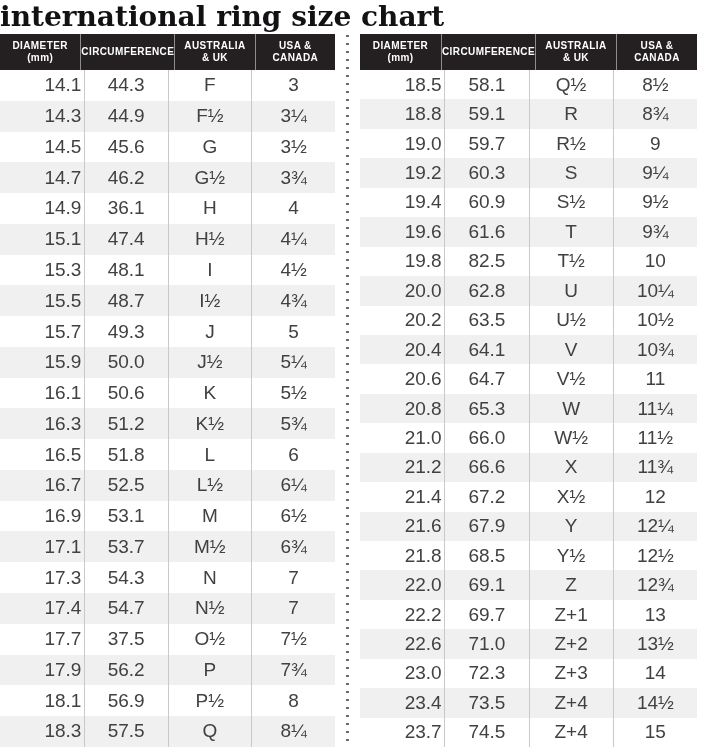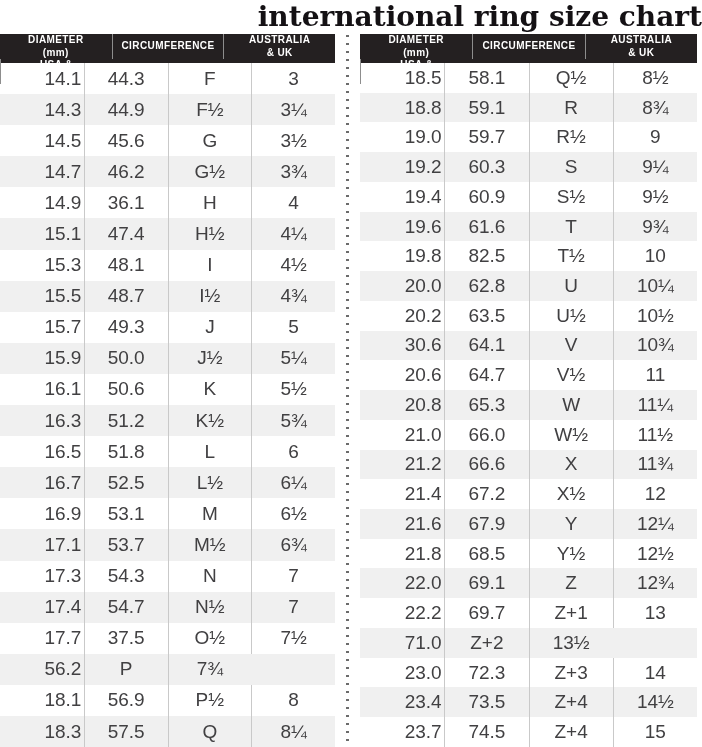--- a/index.html
+++ b/index.html
@@ -15,28 +15,27 @@
     --header-bg: #242021;
     --row-alt: #f0f0f0;
     --text: #414042;
     --sep: #c9c9c9;
     --dots: #6b6b6b;
     --title: #141114;
   }
   .page-title {
     height: 34px;
     line-height: 33px;
-    text-align: right;
+    text-align: left;
     font-family: "DejaVu Serif", serif;
     font-weight: 700;
     font-size: 28px;
     letter-spacing: 0px;
     color: var(--title);
     white-space: nowrap;
-    margin-left: 40px;
   }
   .chart-area {
     display: flex;
     align-items: stretch;
     height: 713px;
     padding-right: 5px;
     box-sizing: border-box;
   }
   .ring-table {
     display: flex;
@@ -54,23 +53,23 @@
     position: absolute;
     left: 50%;
     margin-left: -1.5px;
     top: 1px;
     bottom: 2px;
     width: 3px;
     background-image: repeating-linear-gradient(to bottom, var(--dots) 0 2.5px, transparent 2.5px 8px);
   }
   .thead {
     display: grid;
-    grid-template-columns: repeat(3, 1fr);
+    grid-template-columns: repeat(4, 1fr);
     background: var(--header-bg);
-    height: 29px;
+    height: 36px;
     flex: none;
   }
   .th {
     display: flex;
     align-items: center;
     justify-content: center;
     text-align: center;
     color: #ffffff;
     font-size: 10px;
     font-weight: bold;
@@ -227,20 +226,21 @@
           <div class="cell">N½</div>
           <div class="cell">7</div>
         </div>
         <div class="row">
           <div class="cell">17.7</div>
           <div class="cell">37.5</div>
           <div class="cell">O½</div>
           <div class="cell">7½</div>
         </div>
         <div class="row">
+          <div class="cell">17.9</div>
           <div class="cell">56.2</div>
           <div class="cell">P</div>
           <div class="cell">7¾</div>
         </div>
         <div class="row">
           <div class="cell">18.1</div>
           <div class="cell">56.9</div>
           <div class="cell">P½</div>
           <div class="cell">8</div>
         </div>
@@ -314,21 +314,21 @@
           <div class="cell">U</div>
           <div class="cell">10¼</div>
         </div>
         <div class="row">
           <div class="cell">20.2</div>
           <div class="cell">63.5</div>
           <div class="cell">U½</div>
           <div class="cell">10½</div>
         </div>
         <div class="row">
-          <div class="cell">30.6</div>
+          <div class="cell">20.4</div>
           <div class="cell">64.1</div>
           <div class="cell">V</div>
           <div class="cell">10¾</div>
         </div>
         <div class="row">
           <div class="cell">20.6</div>
           <div class="cell">64.7</div>
           <div class="cell">V½</div>
           <div class="cell">11</div>
         </div>
@@ -374,20 +374,21 @@
           <div class="cell">Z</div>
           <div class="cell">12¾</div>
         </div>
         <div class="row">
           <div class="cell">22.2</div>
           <div class="cell">69.7</div>
           <div class="cell">Z+1</div>
           <div class="cell">13</div>
         </div>
         <div class="row">
+          <div class="cell">22.6</div>
           <div class="cell">71.0</div>
           <div class="cell">Z+2</div>
           <div class="cell">13½</div>
         </div>
         <div class="row">
           <div class="cell">23.0</div>
           <div class="cell">72.3</div>
           <div class="cell">Z+3</div>
           <div class="cell">14</div>
         </div>

